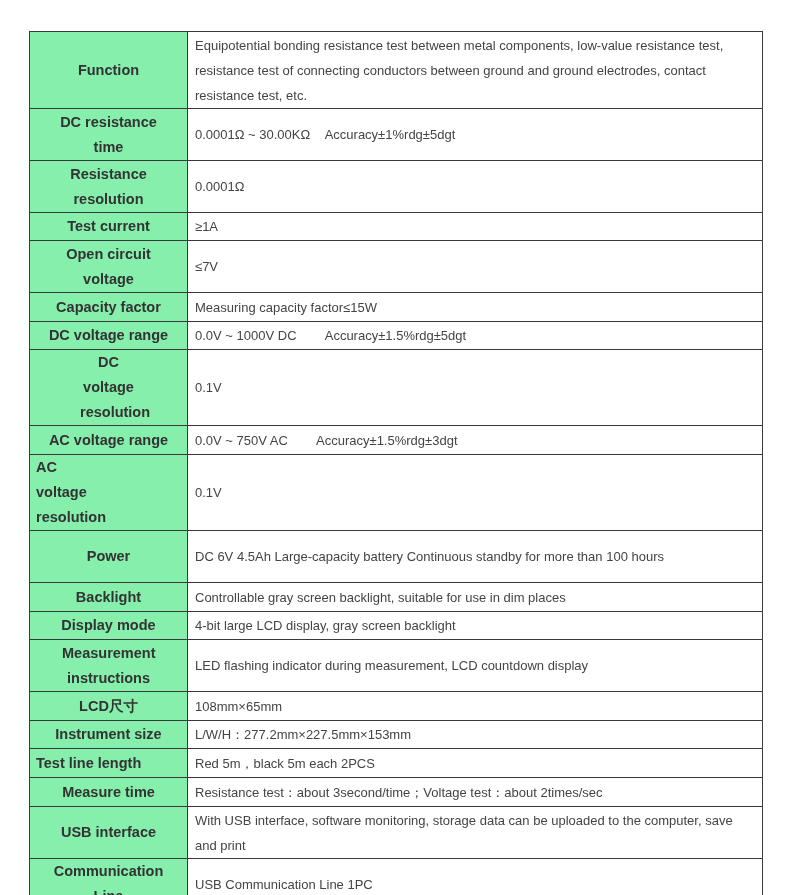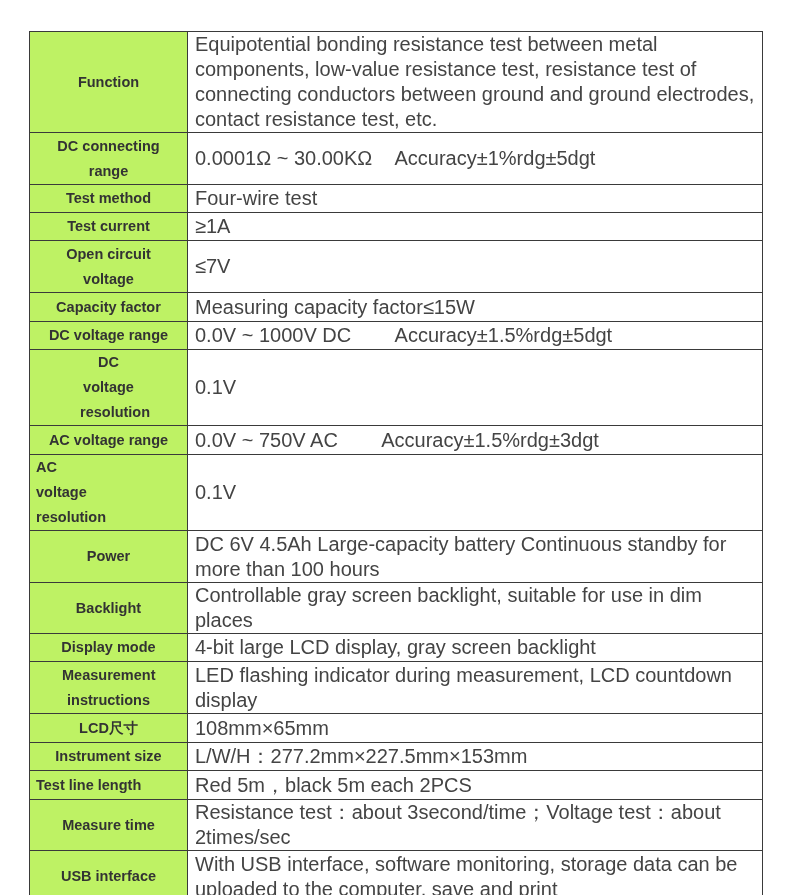--- a/index.html
+++ b/index.html
@@ -1,48 +1,48 @@
 <!DOCTYPE html>
 <html><head>
 <meta charset="utf-8">
 <style>
   html, body { margin: 0; padding: 0; background: #ffffff; }
   body { width: 790px; height: 895px; overflow: hidden; position: relative;
          font-family: "Liberation Sans", "DejaVu Sans", sans-serif; }
   .spec-table { position: absolute; left: 29px; top: 31px; width: 734px;
                 border-collapse: collapse; table-layout: fixed; }
   .spec-table td { border: 1px solid #3a3a3a; padding: 0; vertical-align: middle; }
-  .spec-table td.label { width: 157px; background: #bef264; color: #333333;
+  .spec-table td.label { width: 157px; background: #86efac; color: #333333;
                          font-weight: bold; font-size: 14.5px; line-height: 25px;
                          text-align: center; padding: 0 2px; }
   .spec-table td.label.left { text-align: left; padding-left: 6px; }
-  .spec-table td.value { background: #ffffff; color: #444444; font-size: 20px;
+  .spec-table td.value { background: #ffffff; color: #444444; font-size: 13px;
                          line-height: 25px; padding: 0 6px 0 7px; text-align: left; }
   .gap { white-space: pre; }
 </style>
 </head>
 <body>
 
 <table class="spec-table">
   <colgroup>
       <col style="width:158px">
       <col>
     </colgroup>
   <tbody>
     <tr style="height:77px">
       <td class="label">Function</td>
       <td class="value">Equipotential bonding resistance test between metal components, low-value resistance test, resistance test of connecting conductors between ground and ground electrodes, contact resistance test, etc.</td>
     </tr>
     <tr style="height:52px">
-      <td class="label" style="padding:0 22px">DC connecting range</td>
+      <td class="label" style="padding:0 22px">DC resistance time</td>
       <td class="value gap">0.0001Ω ~ 30.00KΩ    Accuracy±1%rdg±5dgt</td>
     </tr>
-    <tr style="height:28px">
-      <td class="label">Test method</td>
-      <td class="value">Four-wire test</td>
+    <tr style="height:52px">
+      <td class="label" style="padding:0 30px">Resistance resolution</td>
+      <td class="value">0.0001Ω</td>
     </tr>
     <tr style="height:28px">
       <td class="label">Test current</td>
       <td class="value">≥1A</td>
     </tr>
     <tr style="height:52px">
       <td class="label" style="padding:0 30px">Open circuit voltage</td>
       <td class="value">≤7V</td>
     </tr>
     <tr style="height:29px">

